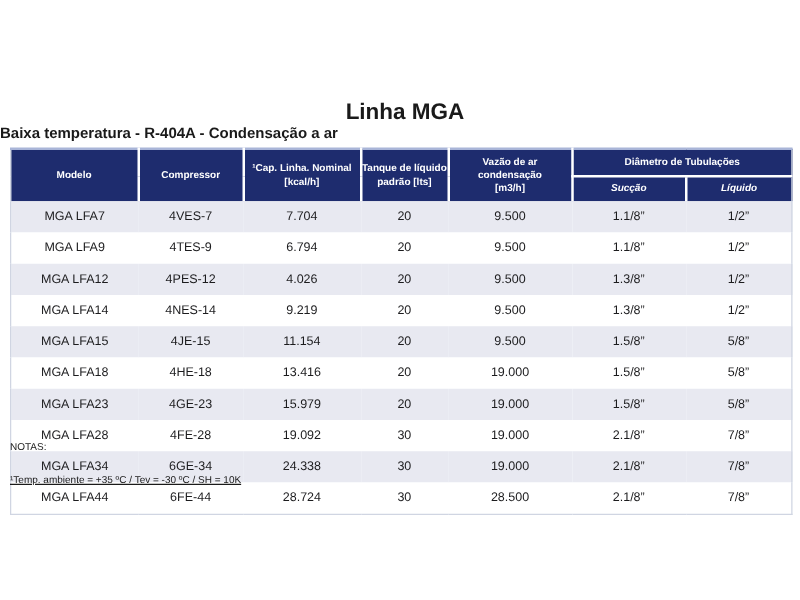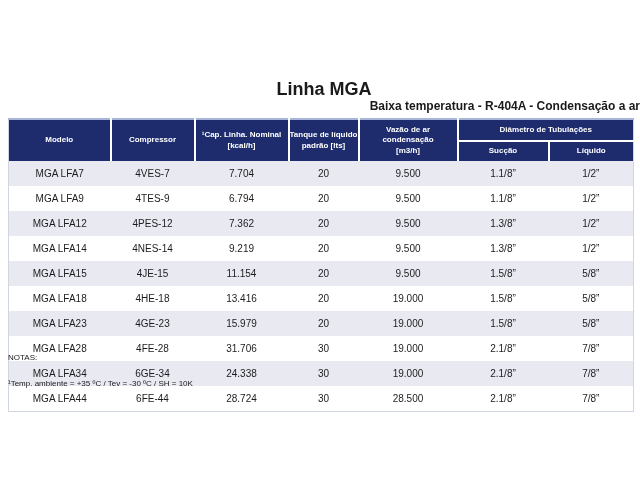--- a/index.html
+++ b/index.html
@@ -24,21 +24,21 @@
     font-size: 18px;
     font-weight: 700;
     color: var(--title_text, #1a1a1a);
     margin: 4px;
   }
   .subtitle {
     position: absolute;
     top: 99px;
     left: 0;
     width: 100%;
-    text-align: right;
+    text-align: left;
     font-size: 12px;
     font-weight: 700;
     color: var(--title_text, #1a1a1a);
     margin: 0;
   }
   table.spec {
     position: absolute;
     left: 8px;
     top: 118px;
     width: 625px;
@@ -57,21 +57,21 @@
     vertical-align: middle;
     white-space: pre-line;
     line-height: 1.3;
     padding: 1px 0;
     border-right: 2px solid #ffffff;
   }
   thead tr:first-child th {
     border-top: 2px solid var(--table_top_line, #a9b5d8);
     height: 18px;
   }
-  thead tr.subhead th { height: 17px; }
+  thead tr.subhead th { height: 17px; font-style: italic; }
   thead th.group { border-bottom: 2px solid #ffffff; margin-left: 13px; }
   thead th:last-child { border-right: none; }
   tbody tr { height: 25px; }
   tbody tr:nth-child(odd) { background: var(--row_alt, #e8e9f1); }
   tbody tr:nth-child(even) { background: #ffffff; }
   tbody td {
     font-size: 10px;
     color: var(--body_text, #1c1c1e);
     text-align: center;
     vertical-align: middle;
@@ -85,20 +85,21 @@
     font-weight: 400;
     color: var(--title_text, #1a1a1a);
   }
   .note-item {
     position: absolute;
     left: 8px;
     top: 379px;
     font-size: 8px;
     font-weight: 400;
     color: var(--title_text, #1a1a1a);
+    text-decoration: underline;
   }
 </style>
 </head>
 <body>
 
 <div class="page">
 
   <h1 class="title">Linha MGA</h1>
   <h2 class="subtitle">Baixa temperatura - R-404A - Condensação a ar</h2>
 
@@ -144,21 +145,21 @@
           <td>4TES-9</td>
           <td>6.794</td>
           <td>20</td>
           <td>9.500</td>
           <td>1.1/8”</td>
           <td>1/2”</td>
         </tr>
         <tr>
           <td>MGA LFA12</td>
           <td>4PES-12</td>
-          <td>7.362</td>
+          <td>4.026</td>
           <td>20</td>
           <td>9.500</td>
           <td>1.3/8”</td>
           <td>1/2”</td>
         </tr>
         <tr>
           <td>MGA LFA14</td>
           <td>4NES-14</td>
           <td>9.219</td>
           <td>20</td>
@@ -189,21 +190,21 @@
           <td>4GE-23</td>
           <td>15.979</td>
           <td>20</td>
           <td>19.000</td>
           <td>1.5/8”</td>
           <td>5/8”</td>
         </tr>
         <tr>
           <td>MGA LFA28</td>
           <td>4FE-28</td>
-          <td>31.706</td>
+          <td>19.092</td>
           <td>30</td>
           <td>19.000</td>
           <td>2.1/8”</td>
           <td>7/8”</td>
         </tr>
         <tr>
           <td>MGA LFA34</td>
           <td>6GE-34</td>
           <td>24.338</td>
           <td>30</td>

